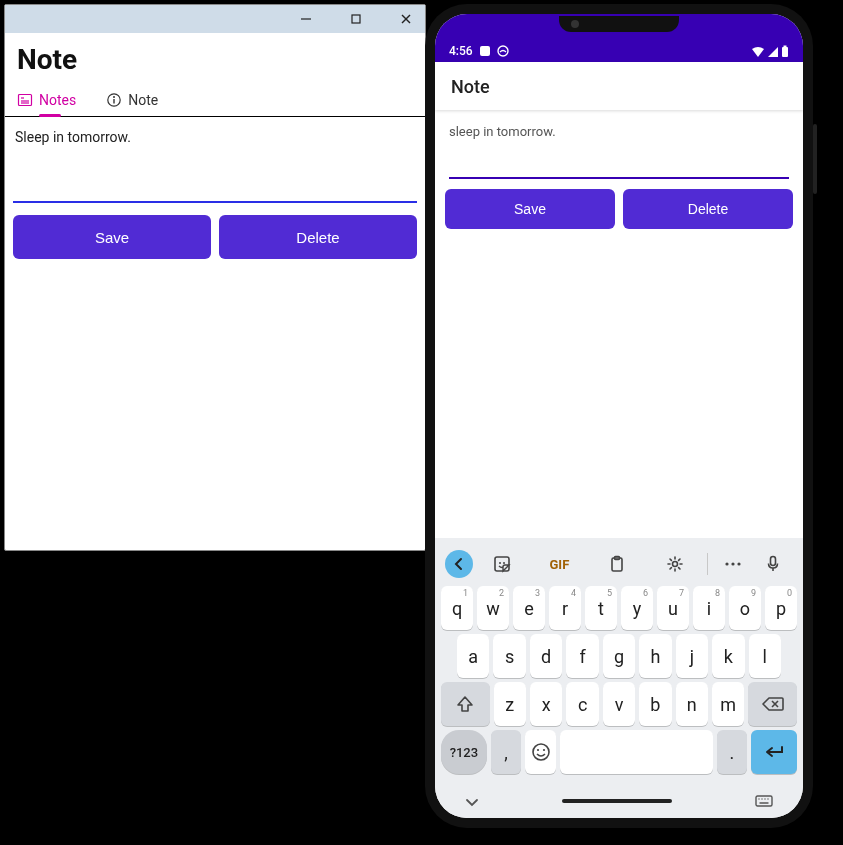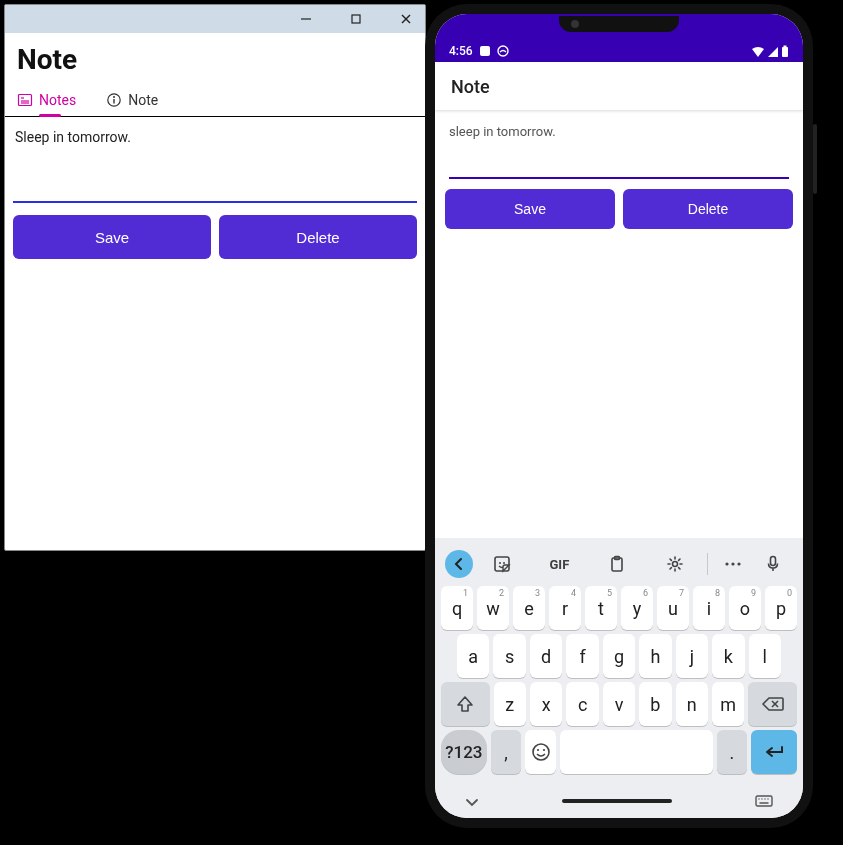--- a/index.html
+++ b/index.html
@@ -217,21 +217,21 @@
     align-items:center;
     height:40px;
     padding:0 6px;
     gap:0;
   }
   .kb-tool {
     flex:1;
     display:flex;
     align-items:center;
     justify-content:center;
-    color:#404040;
+    color:#a16207;
     font-size:13px;
     font-weight:700;
   }
   .kb-tool.circle {
     width:28px; height:28px; flex:0 0 28px;
     border-radius:50%;
     background:#5db8e8;
     color:#222;
   }
   .kb-sep { width:1px; height:22px; background:#c8c8c8; margin:0 4px; }
@@ -256,21 +256,21 @@
   .key .sup {
     position:absolute;
     top:2px; right:5px;
     font-size:9px;
     color:#888;
   }
   .key.func { background:#d6d9de; }
   .key.wide15 { flex:1.5; }
   .key.space { flex:5; }
   .key.enter { background:#5db8e8; }
-  .key.sym { background:#c9ccd1; border-radius:18px; font-size:17px; font-weight:500; }
+  .key.sym { background:#c9ccd1; border-radius:18px; font-size:13px; font-weight:500; }
   .kb-row.pad9 { padding-left:18px; padding-right:18px; }
   .nav-bar {
     height:34px;
     background:#eceef1;
     display:flex;
     align-items:center;
     justify-content:space-between;
     padding:0 30px;
   }
   .nav-pill {

